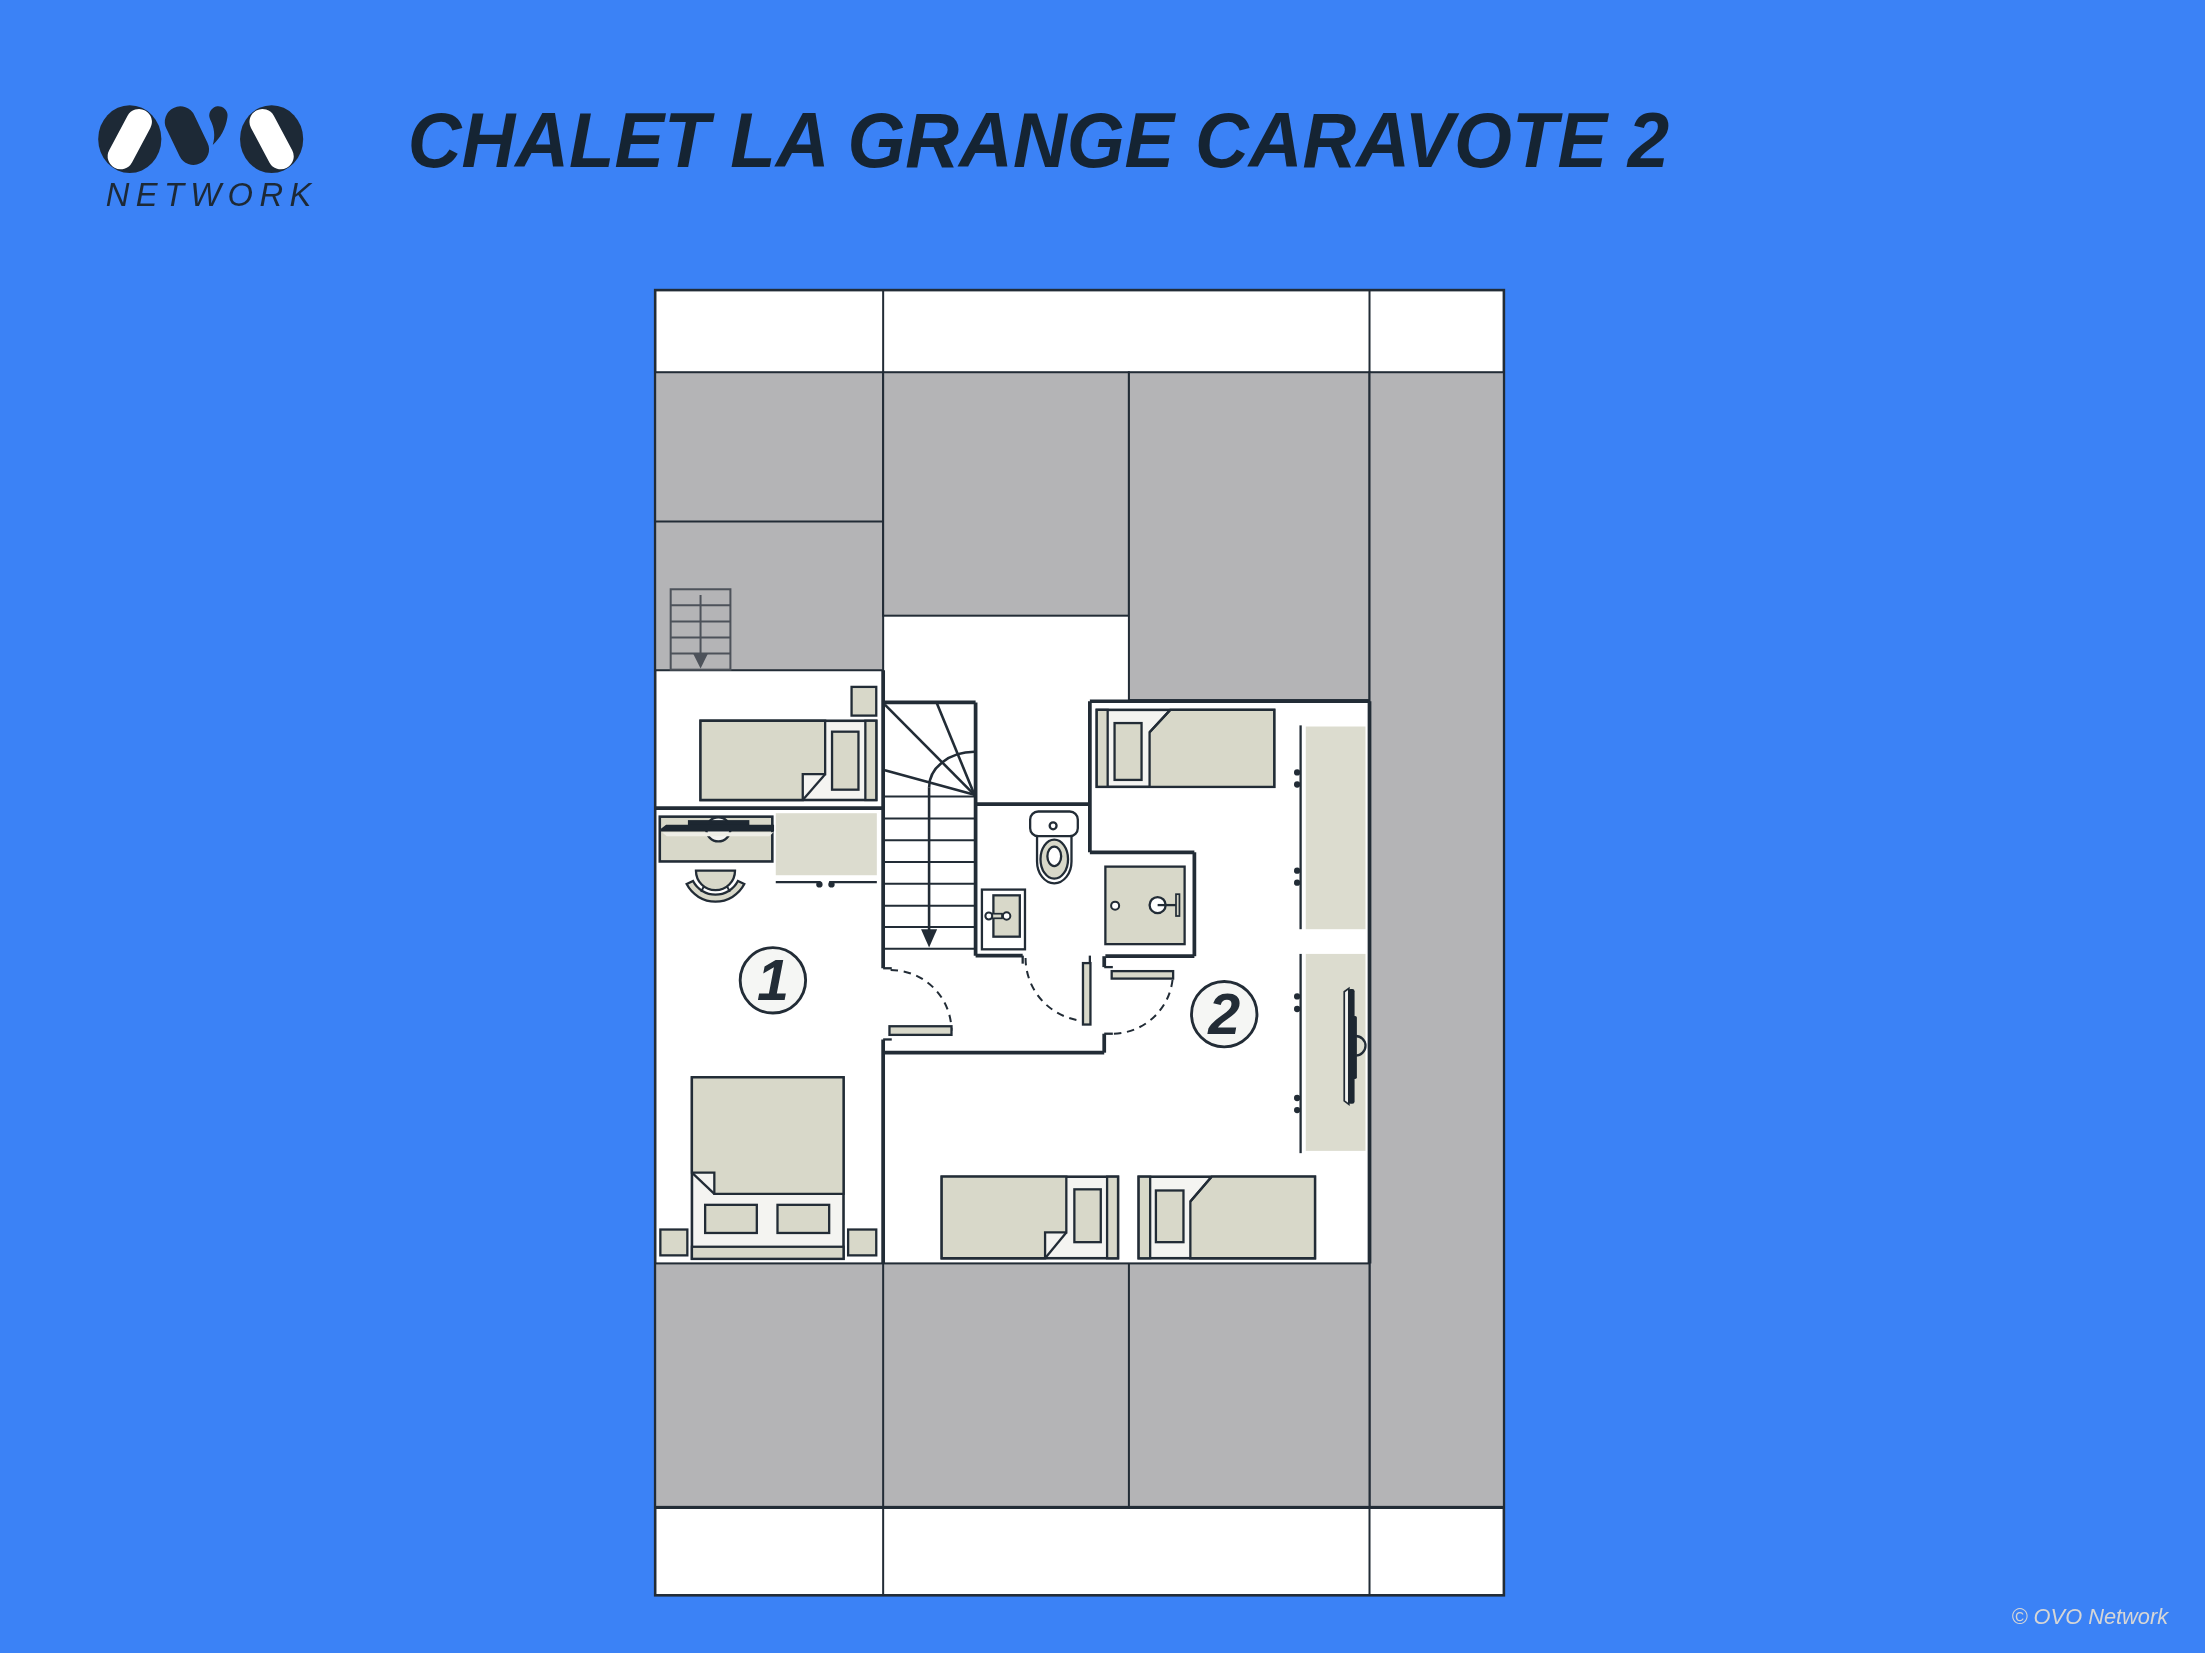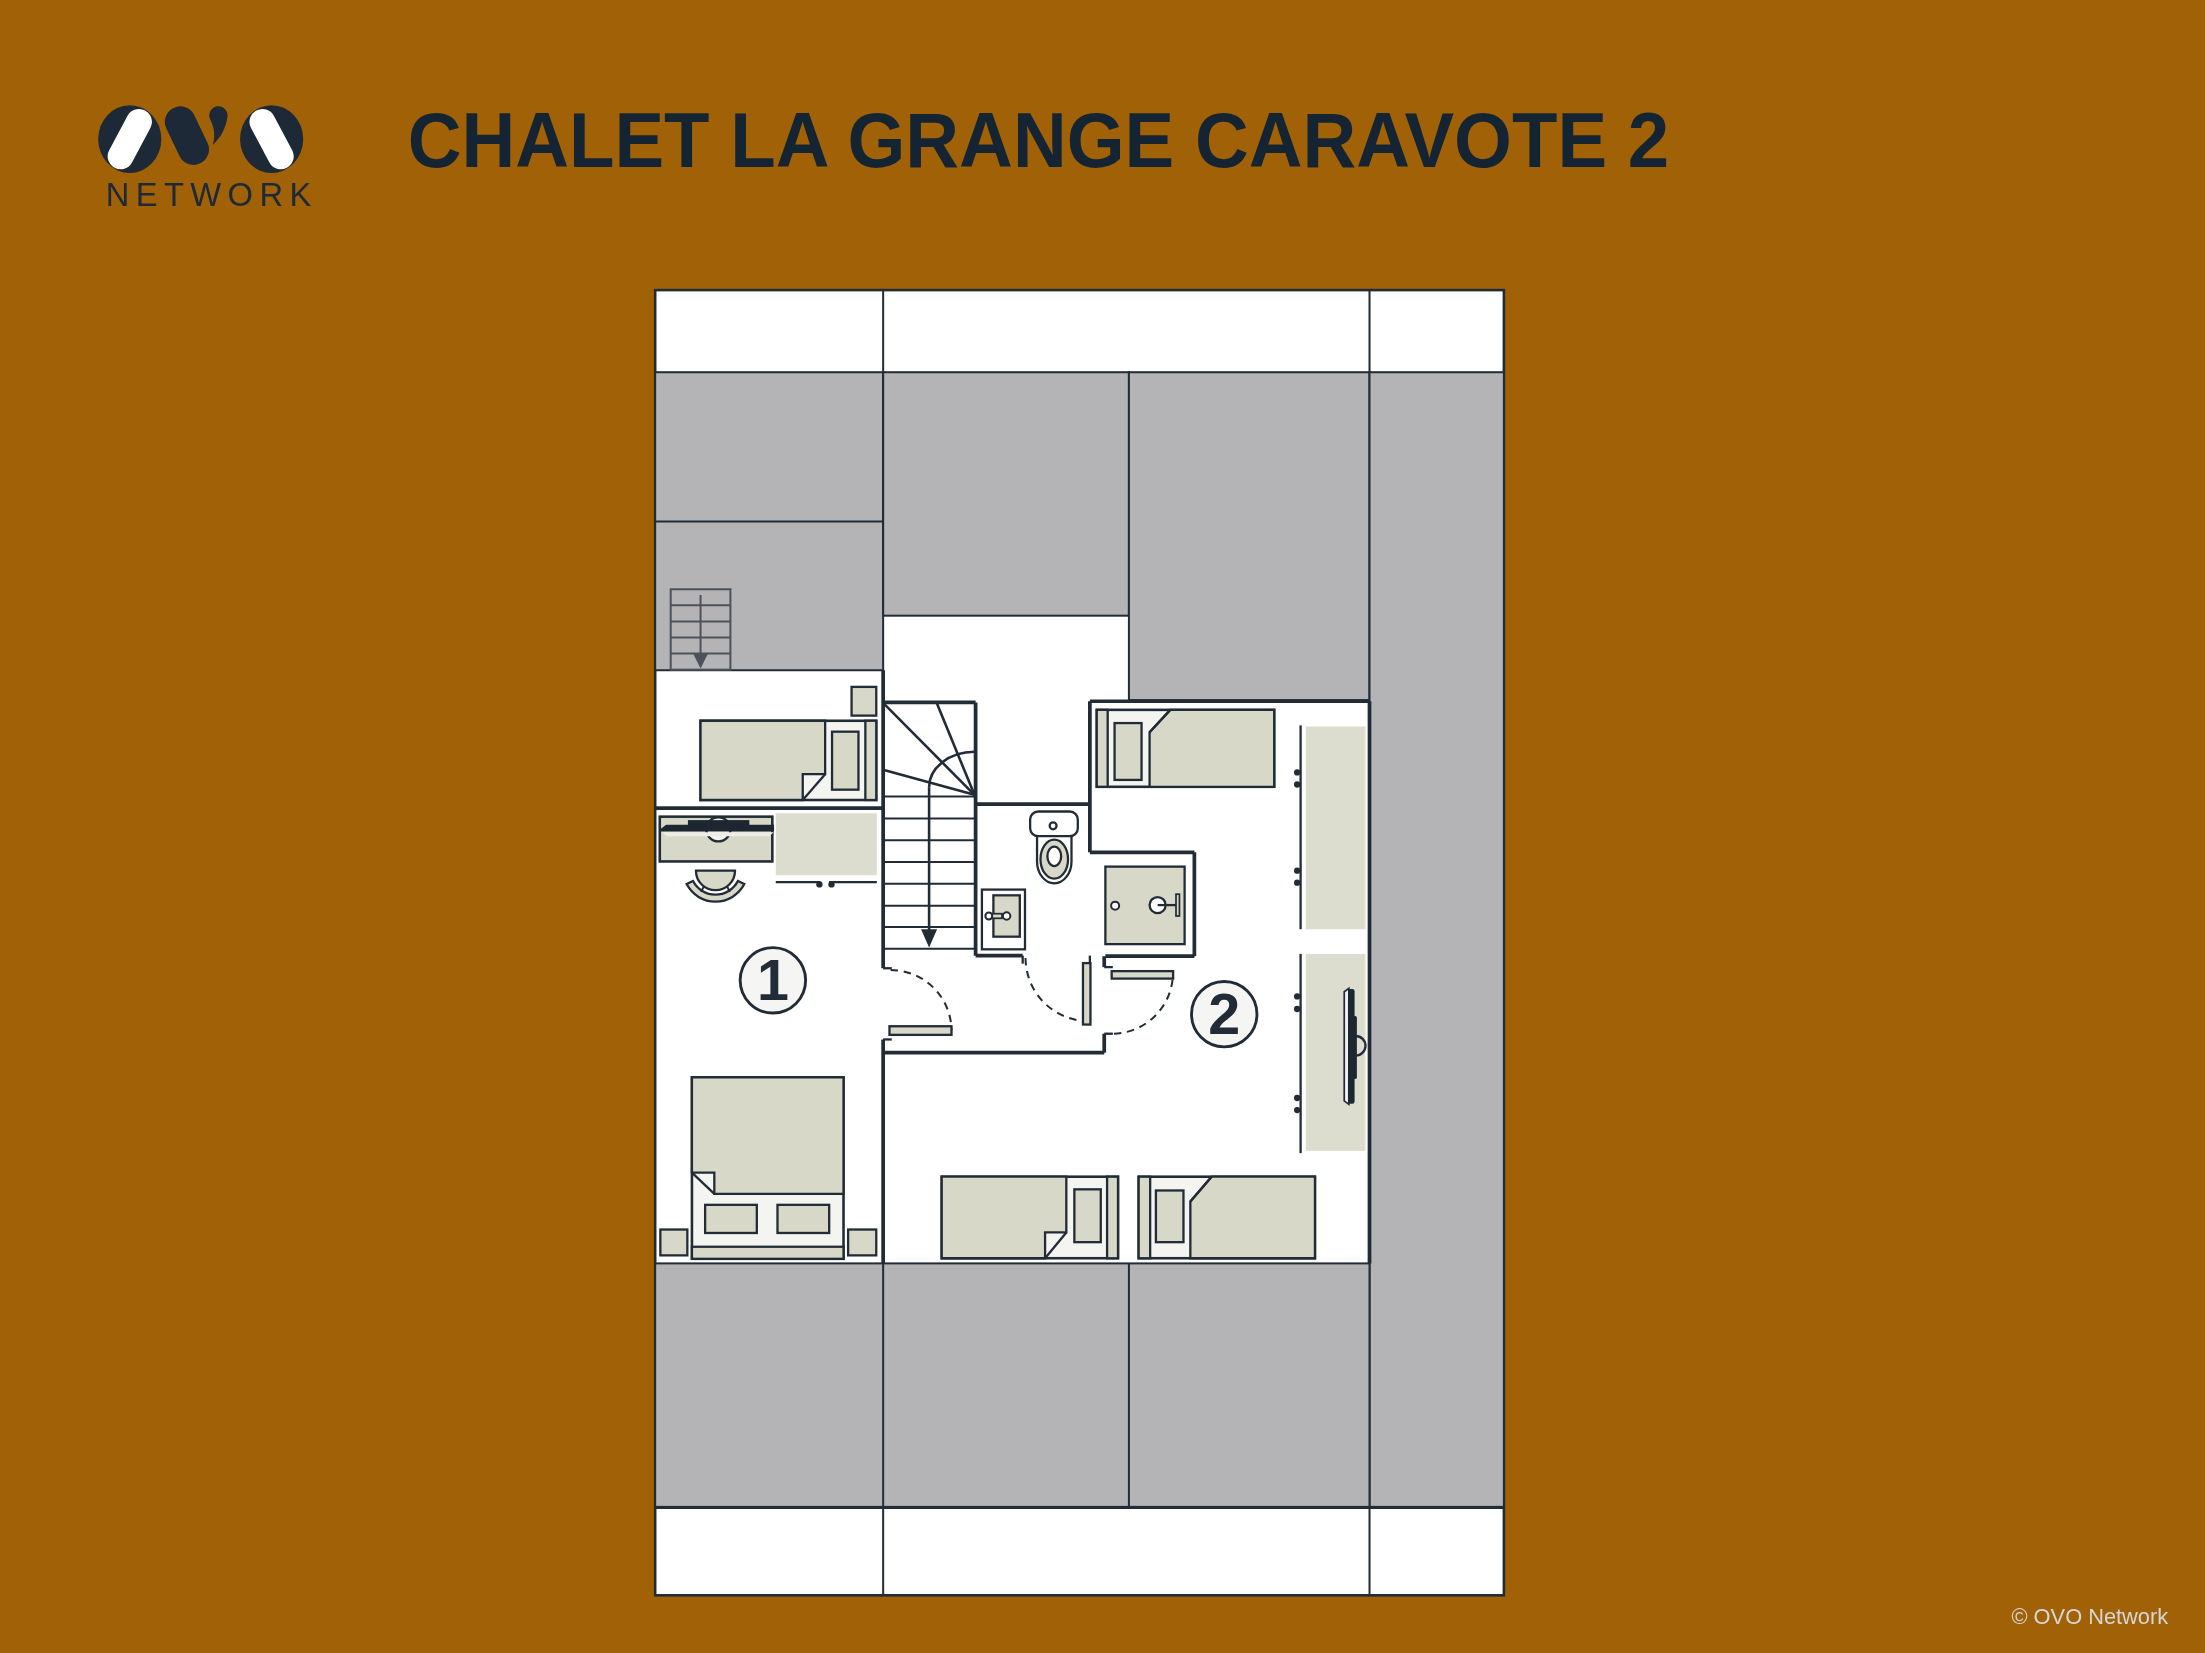--- a/index.html
+++ b/index.html
@@ -1,16 +1,16 @@
 <!DOCTYPE html>
 <html style="font-size:9.2px"><head>
 <meta charset="utf-8">
 <style>
   html,body{margin:0;padding:0;background:#ffffff;}
-  #page{position:relative;width:2205px;height:1654px;background:#a16207;overflow:hidden;}
+  #page{position:relative;width:2205px;height:1654px;background:#3b82f6;overflow:hidden;font-style:italic;}
   svg{position:absolute;top:0;left:0;}
   text{font-family:"Liberation Sans", sans-serif;}
 </style>
 </head>
 <body>
 <div id="page">
 <svg width="2205" height="1654" viewBox="0 0 3840 2880">
   <defs></defs>
 
   <g id="logo" fill="#1d2936">

